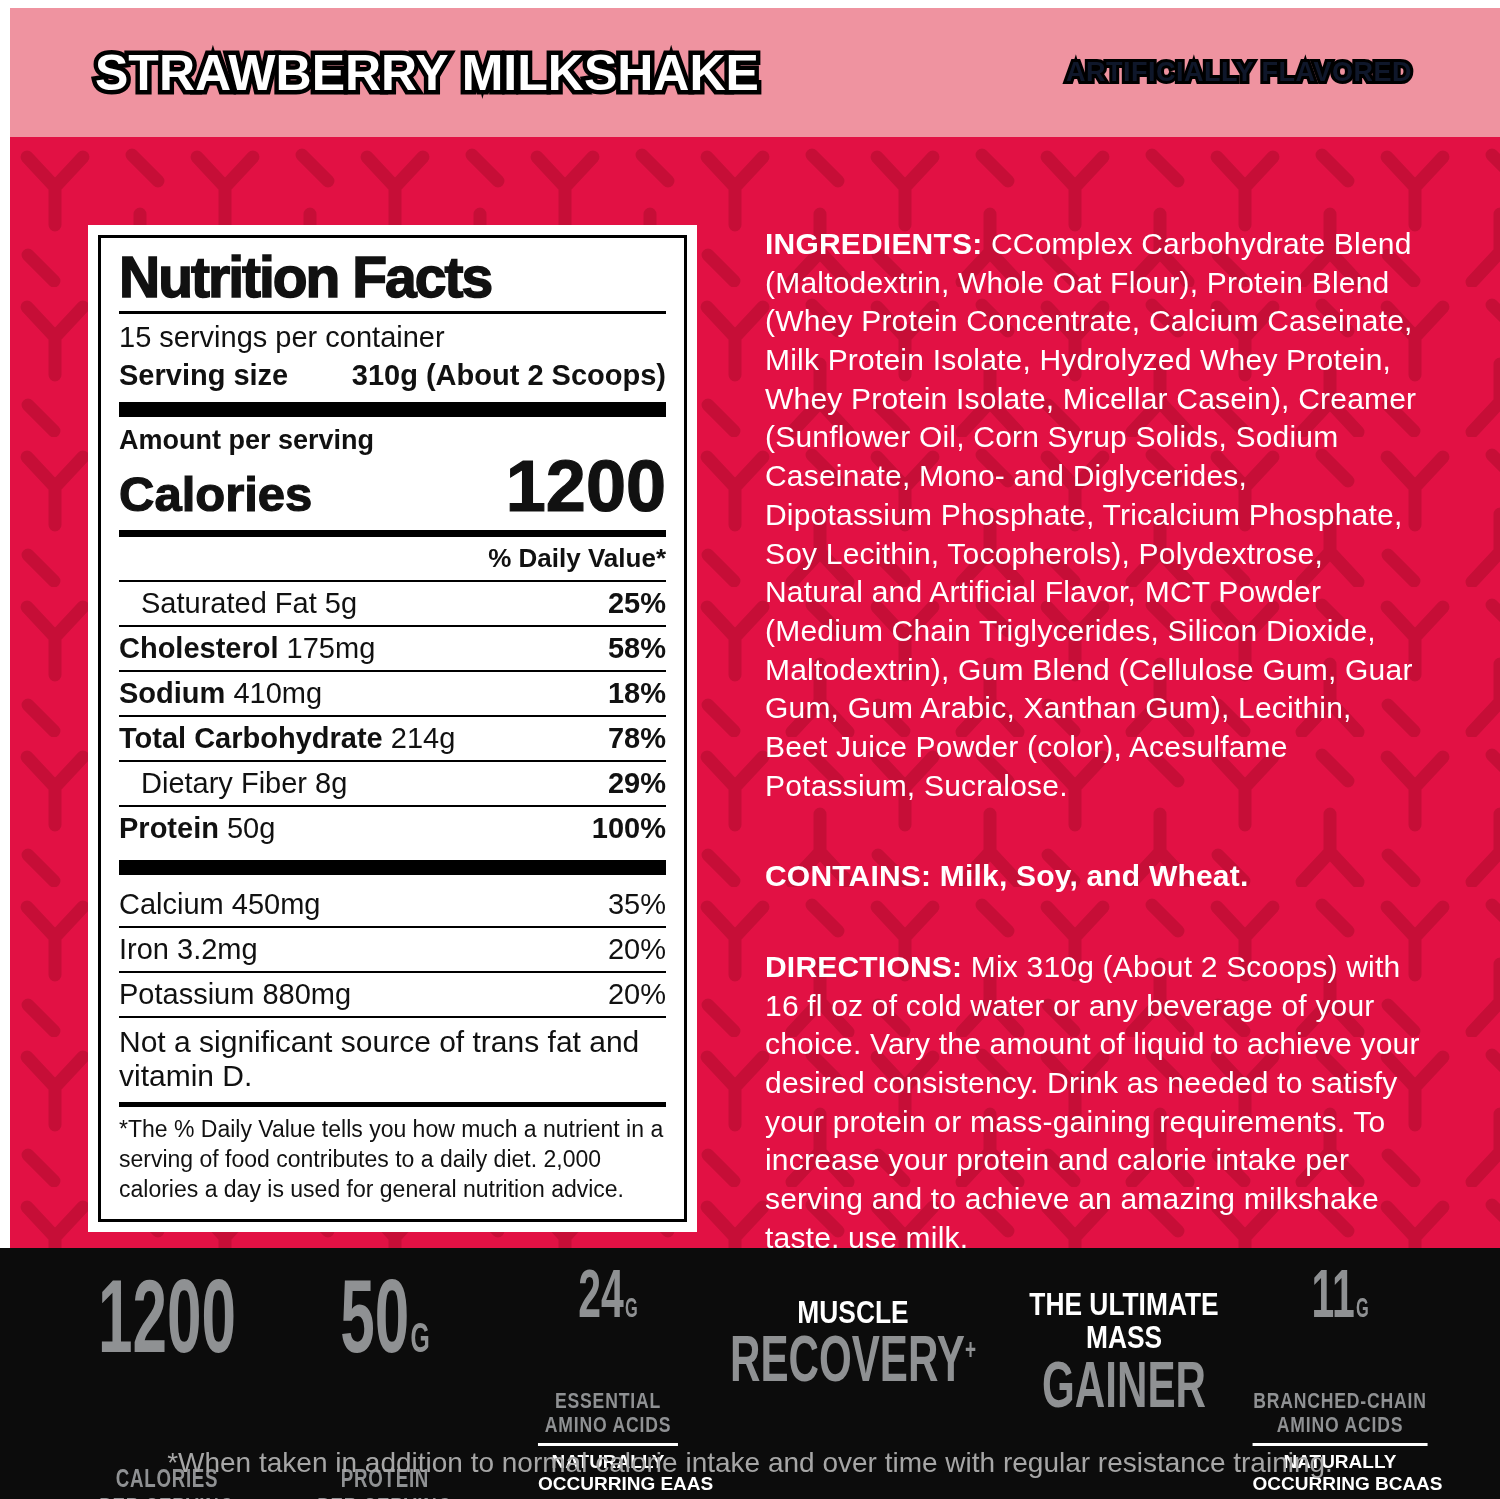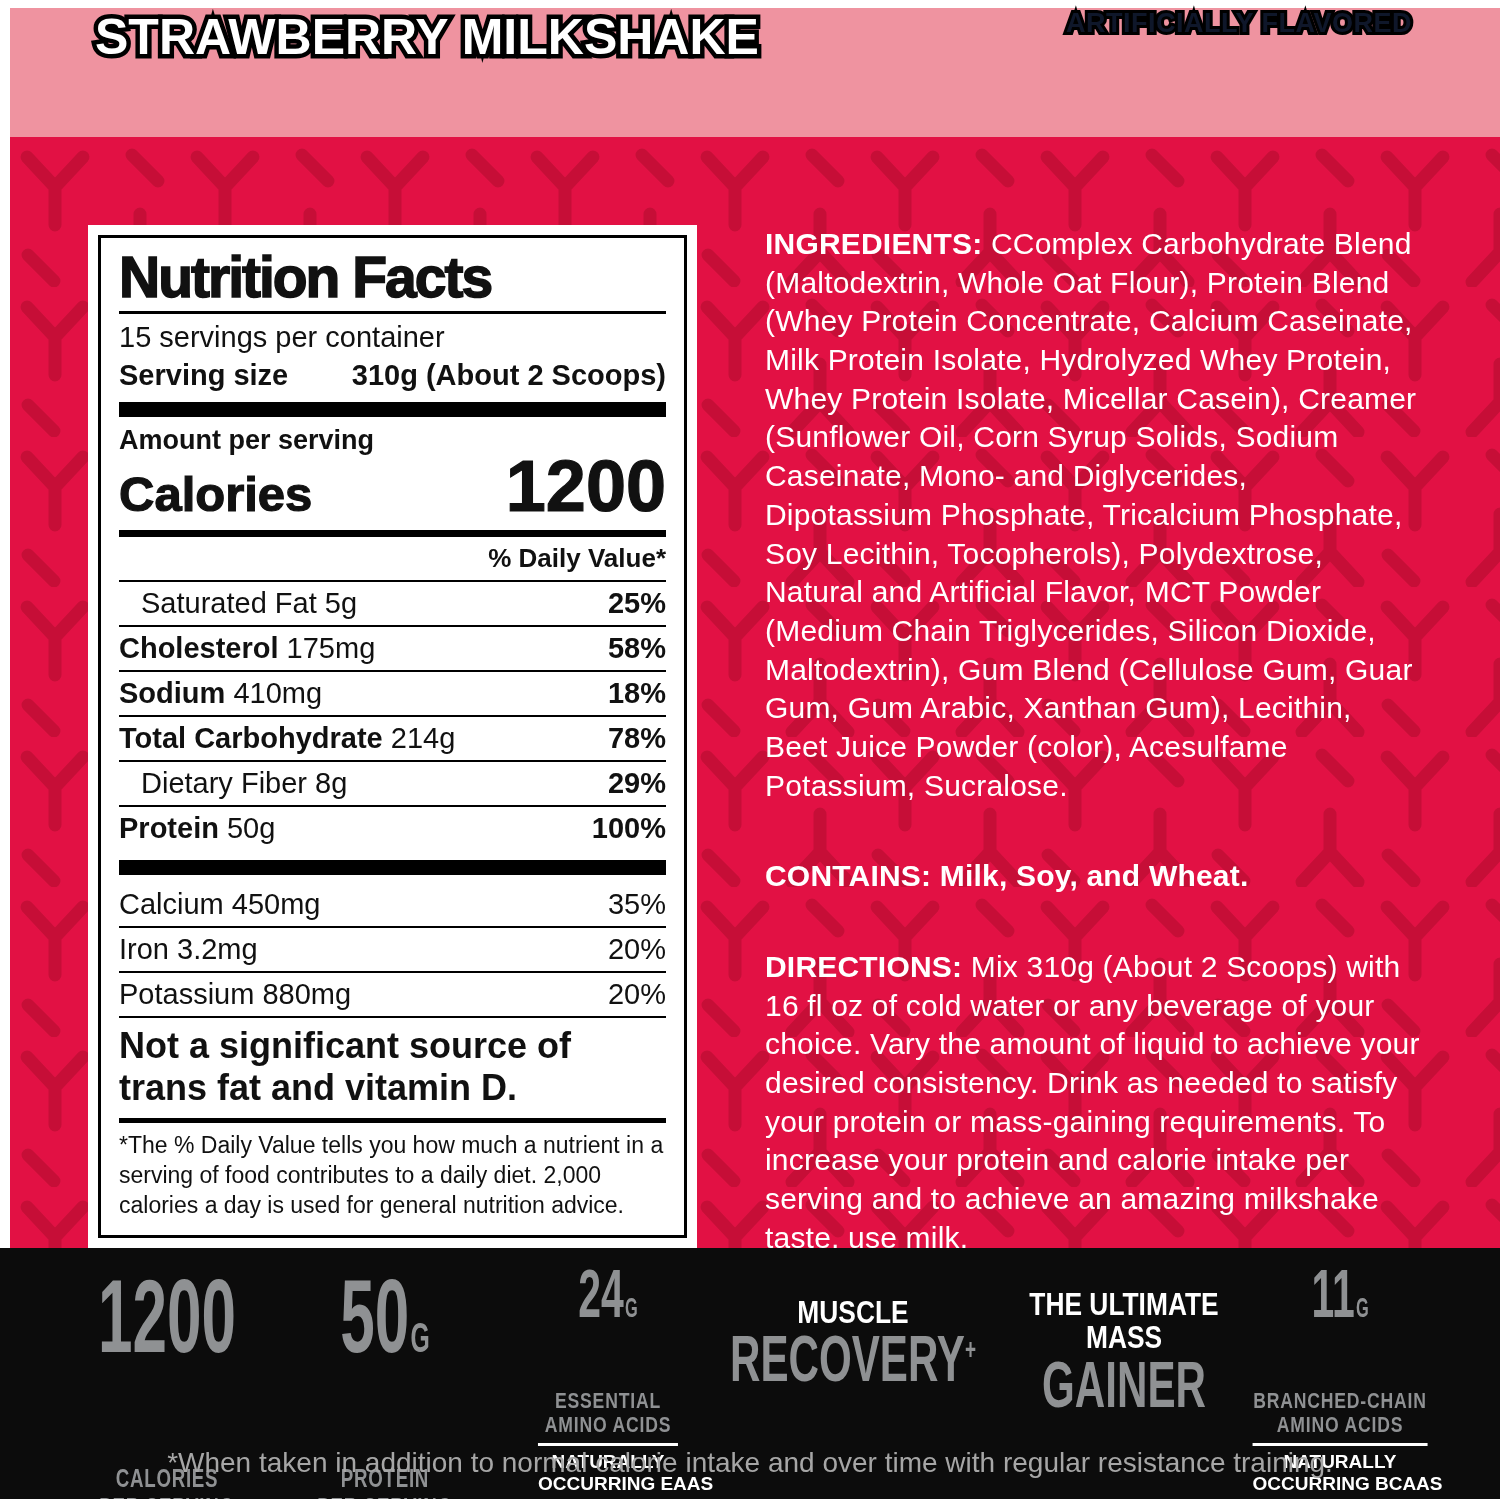--- a/index.html
+++ b/index.html
@@ -1,21 +1,21 @@
 <!DOCTYPE html>
 <html><head>
 <meta charset="utf-8">
 <style>
   html,body{margin:0;padding:0;background:#ffffff;}
   .page{position:relative;width:1500px;height:1499px;background:#ffffff;overflow:hidden;
         font-family:"Liberation Sans", sans-serif;}
 
   
   .banner{position:absolute;left:10px;top:8px;width:1490px;height:129px;background:#ef93a0;
-          display:flex;justify-content:space-between;
+          display:flex;align-items:center;justify-content:space-between;
           padding:0 88px 0 85px;box-sizing:border-box;}
   .banner-title{font-size:50px;font-weight:900;color:#ffffff;letter-spacing:0px;
           -webkit-text-stroke:9px #000;paint-order:stroke fill;white-space:nowrap;}
   .banner-sub{font-size:27px;font-weight:800;color:#0f172a;letter-spacing:0.5px;
           -webkit-text-stroke:6px #000;paint-order:stroke fill;white-space:nowrap;}
 
   
   .red{position:absolute;left:10px;top:137px;width:1490px;height:1429px;background:#e21144;overflow:hidden;}
   .pattern{position:absolute;left:0;top:0;width:100%;height:100%;}
 
@@ -35,21 +35,21 @@
   .nf-rule7{height:7px;background:#000;margin:8px 0 0 0;}
   .nf-dvh{text-align:right;font-size:26px;font-weight:700;padding:6px 0;border-bottom:2px solid #000;}
   .nrow{display:flex;justify-content:space-between;align-items:baseline;
         font-size:29px;padding:5px 0;border-bottom:2px solid #000;}
   .nrow .lab b{font-weight:700;}
   .nrow .dv{font-weight:700;}
   .nrow.i1 .lab{padding-left:22px;}
   .nrow.i2 .lab{padding-left:44px;}
   .nrow.plain .dv{font-weight:400;}
   .nrow.last{border-bottom:none;}
-  .nrow.note{border-bottom:none;font-size:36px;padding:7px 0 9px 0;font-weight:bold;}
+  .nrow.note{border-bottom:none;font-size:30px;padding:7px 0 9px 0;}
   .nf-rule6{height:5px;background:#000;margin:0 0 8px 0;}
   .nf-foot{font-size:23px;line-height:1.3;}
 
   
   .rcol{position:absolute;left:755px;top:88px;width:656px;color:#ffffff;}
   .para{margin:0;font-size:30px;line-height:1.29;font-weight:500;letter-spacing:0.2px;}
   .para b{font-weight:800;}
   .para.gap{margin-top:52px;}
 
   

